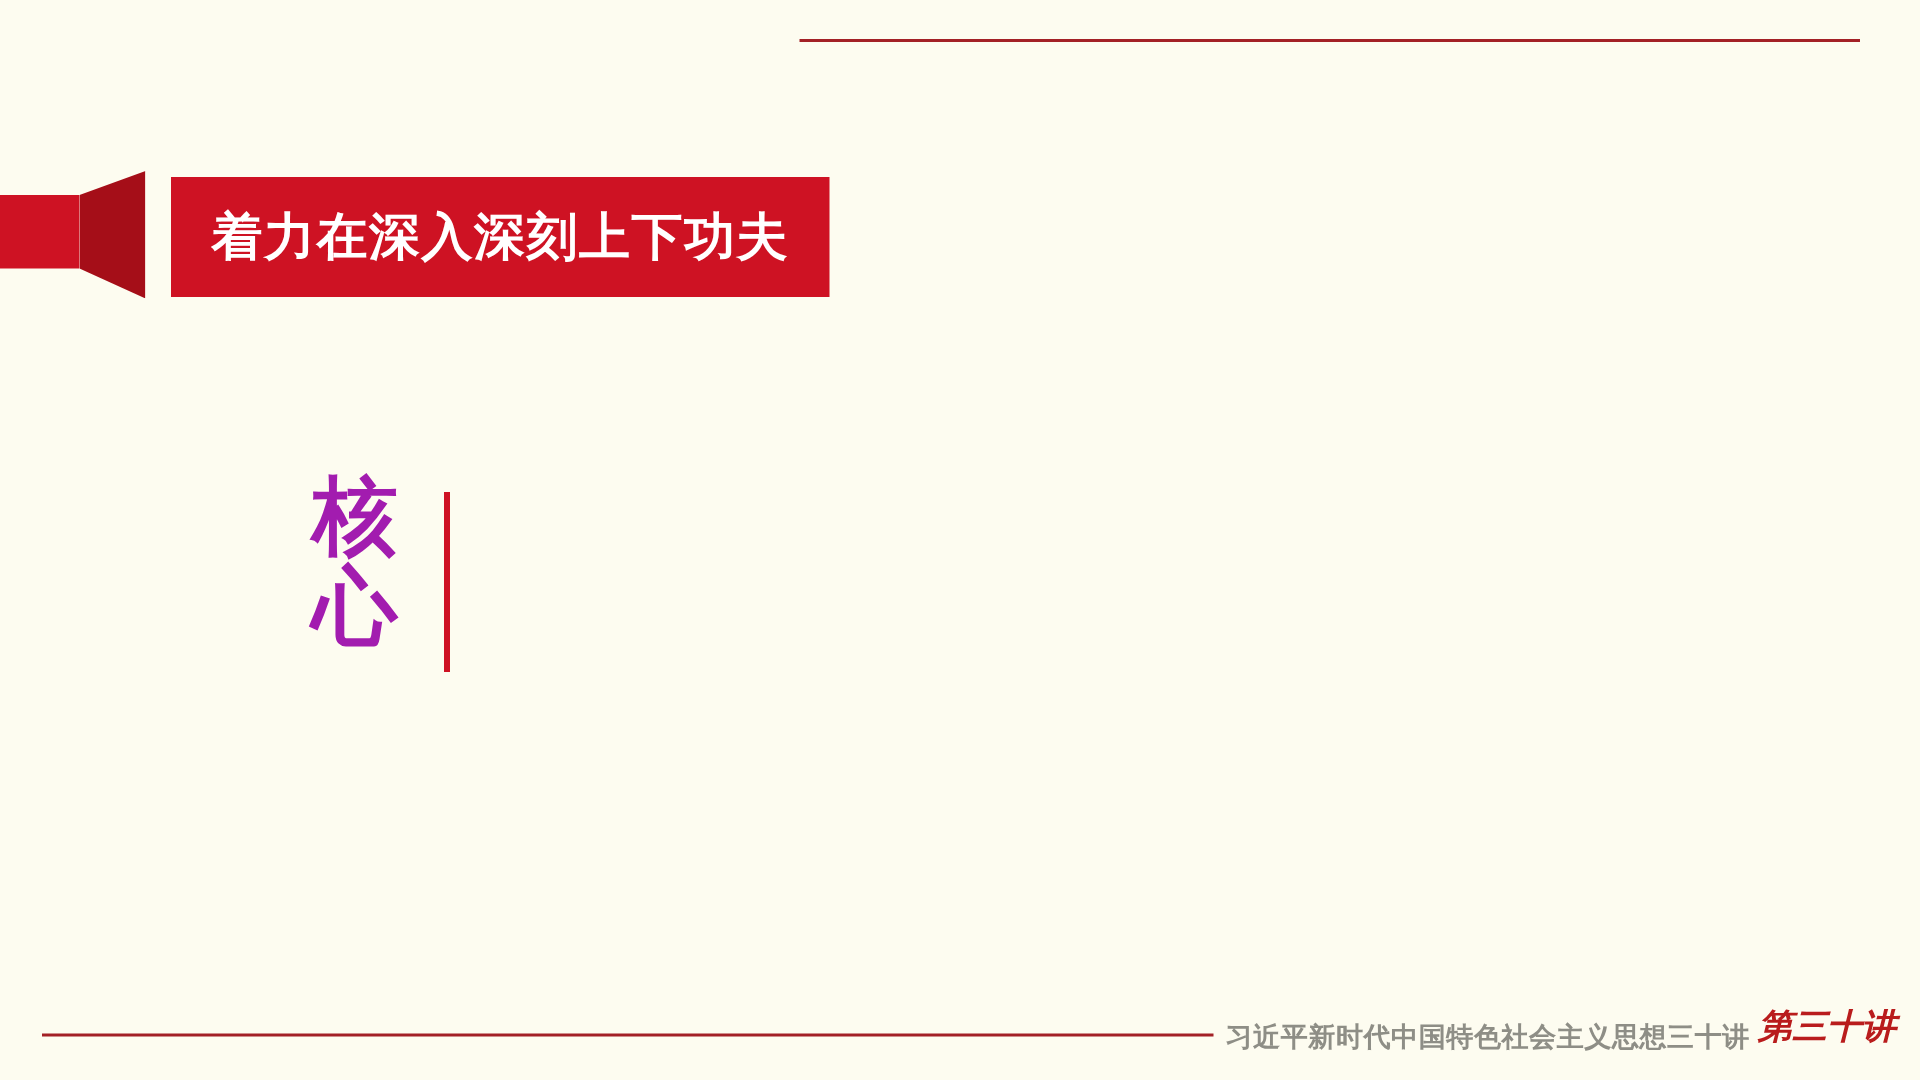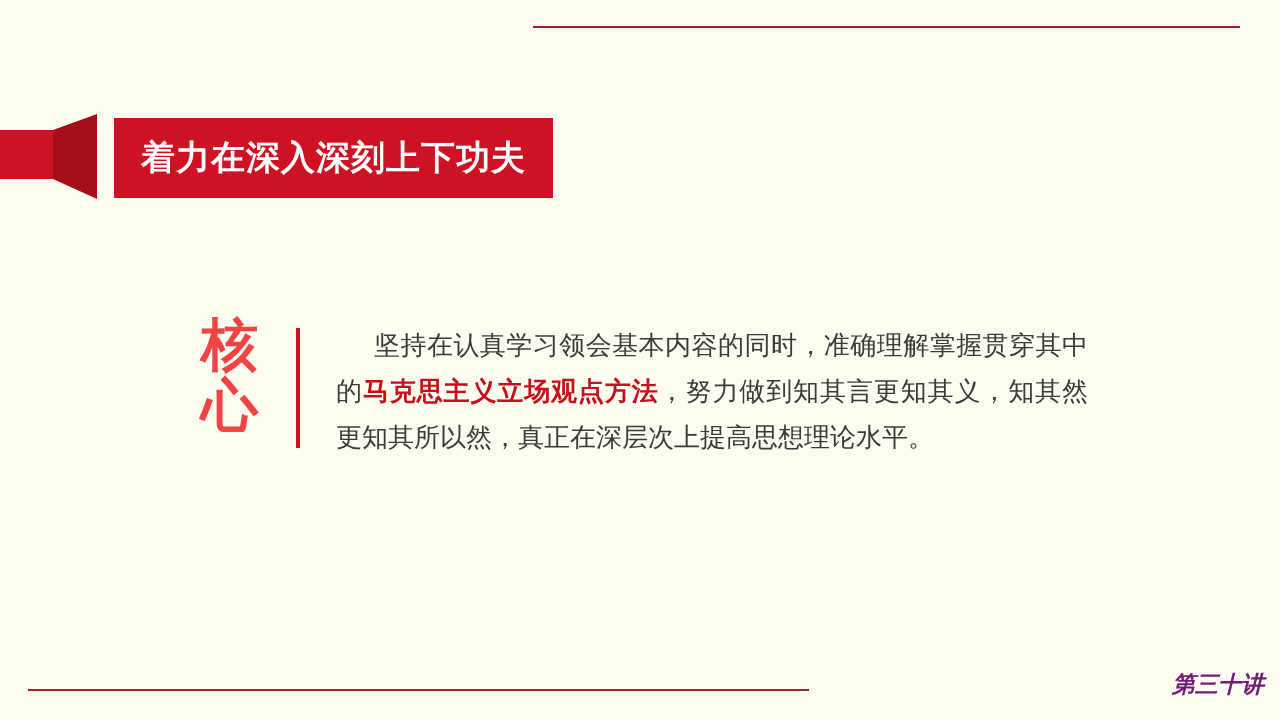--- a/index.html
+++ b/index.html
@@ -76,22 +76,22 @@
 
   
   .core-label {
     position: absolute;
     left: 201px;
     top: 314px;
     width: 64px;
     font-size: 57px;
     line-height: 61px;
     font-weight: bold;
-    color: #ef4444;
-    text-align: left;
+    color: #a21caf;
+    text-align: right;
     word-break: break-all;
   }
   .core-divider {
     position: absolute;
     left: 296px;
     top: 328px;
     width: 4px;
     height: 120px;
     background: #CE1223;
   }
@@ -131,37 +131,37 @@
     white-space: nowrap;
   }
   .footer-episode {
     position: absolute;
     left: 1172px;
     top: 669px;
     font-size: 23px;
     font-weight: bold;
     font-style: italic;
     font-family: "DejaVu Serif", "Liberation Serif", serif;
-    color: #701a75;
+    color: #b91c1c;
     white-space: nowrap;
   }
 </style>
 </head>
 <body>
 
 <div class="slide">
 
   <div class="header-rule"></div>
 
   <div class="ribbon-strip"></div>
   <div class="ribbon-fold"></div>
   <div class="ribbon-banner">
     <span>着力在深入深刻上下功夫</span>
   </div>
 
   <div class="core-label">核心</div>
   <div class="core-divider"></div>
-  <p class="core-paragraph"><span>坚持在认真学习领会基本内容的同时，准确理解掌握贯穿其中的</span><span class="hl">马克思主义立场观点方法</span><span>，努力做到知其言更知其义，知其然更知其所以然，真正在深层次上提高思想理论水平。</span></p>
 
   <div class="footer-rule"></div>
+  <div class="footer-series">习近平新时代中国特色社会主义思想三十讲</div>
   <div class="footer-episode">第三十讲</div>
 
 </div>
 
 </body></html>

